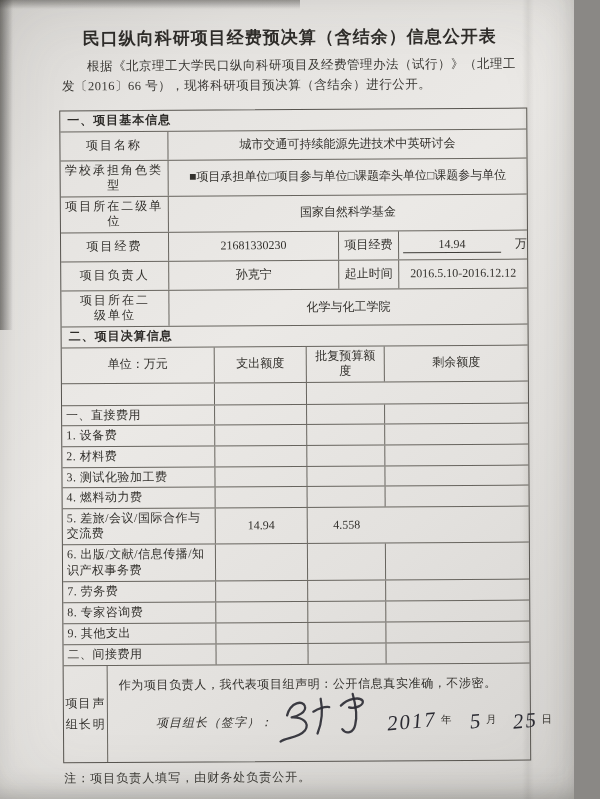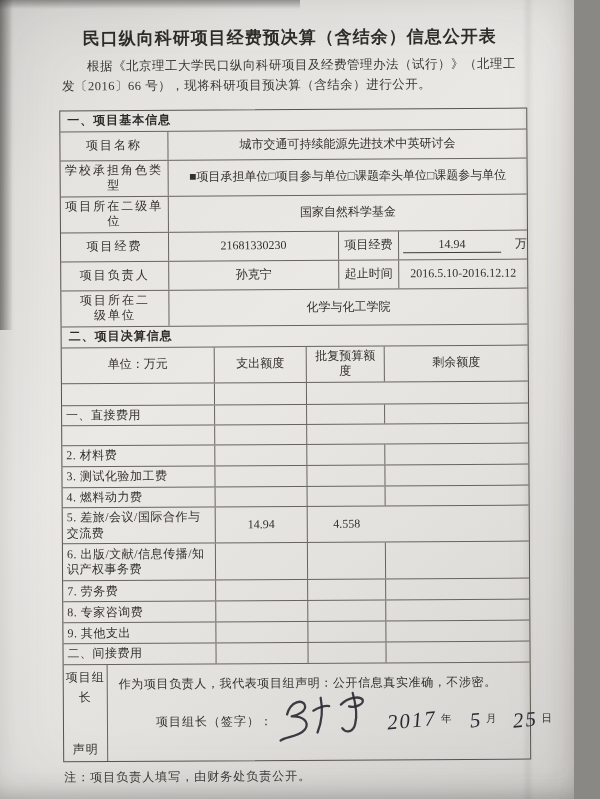--- a/index.html
+++ b/index.html
@@ -36,25 +36,25 @@
   .c4b{grid-template-columns:153px 92px 78px 1fr;}
   .declrow{grid-template-columns:44px 1fr;}
   .lab{letter-spacing:2px;}
   .h29{min-height:28px;}.h30{min-height:29px;}
   .h28{min-height:28px;}.h22{min-height:21px;}.h19{min-height:18px;}.h20{min-height:19px;}
   .h36{min-height:35px;}.h37{min-height:36px;}.h21{min-height:20px;}.h15{min-height:14px;}
   .left{justify-content:flex-start;text-align:left;padding-left:4px;letter-spacing:.5px;}
   .deptlab span{display:inline-block;max-width:78px;line-height:1.3;}
   .uline{display:inline-block;min-width:86px;text-align:center;border-bottom:1px solid #3f3d39;
     padding:0 6px;margin-right:14px;}
-  .dlab{flex-direction:column;line-height:1.7;letter-spacing:1px;padding:2px 1px;justify-content:space-between;}
+  .dlab{flex-direction:row;line-height:1.7;letter-spacing:1px;padding:2px 1px;justify-content:space-between;}
   .dbody{flex-direction:column;align-items:stretch;justify-content:flex-start;min-height:96px;padding:0;}
   .stmt{margin:10px 8px 0 11px;text-align:left;font-size:12px;letter-spacing:.6px;line-height:1.5;}
   .signrow{display:flex;align-items:center;margin:2px 10px 0 48px;height:56px;}
-  .signlab{font-size:12px;letter-spacing:1px;white-space:nowrap;}
+  .signlab{font-size:12px;letter-spacing:1px;white-space:nowrap;font-style:italic;}
   .sig{width:110px;height:58px;margin:-16px 0 -2px 4px;transform:rotate(-3deg);flex:0 0 auto;}
   .sig path{stroke:#2c2c35;stroke-width:3.1;fill:none;stroke-linecap:round;stroke-linejoin:round;opacity:.92;}
   .date{display:flex;align-items:baseline;margin-left:auto;padding-right:6px;white-space:nowrap;}
   .hw{font-size:21px;font-style:italic;color:#2b2b33;letter-spacing:2px;display:inline-block;
     transform:rotate(-5deg);}
   .hw.m{margin-left:18px;}
   .hw.d{margin-left:16px;}
   .pr{font-size:10.5px;margin-left:4px;position:relative;top:-5px;letter-spacing:0;}
   .note{margin:7px 0 0 62px;font-size:12px;letter-spacing:1px;color:#3a3834;}
 </style>
@@ -130,20 +130,21 @@
       </div>
 
       <div class="row c4b h19">
         <div class="cell left">一、直接费用</div>
         <div class="cell"></div>
         <div class="cell"></div>
         <div class="cell"></div>
       </div>
 
       <div class="row c4b h20">
+        <div class="cell left">1. 设备费</div>
         <div class="cell"></div>
         <div class="cell"></div>
         <div class="cell"></div>
       </div>
 
       <div class="row c4b h20">
         <div class="cell left">2. 材料费</div>
         <div class="cell"></div>
         <div class="cell"></div>
         <div class="cell"></div>

